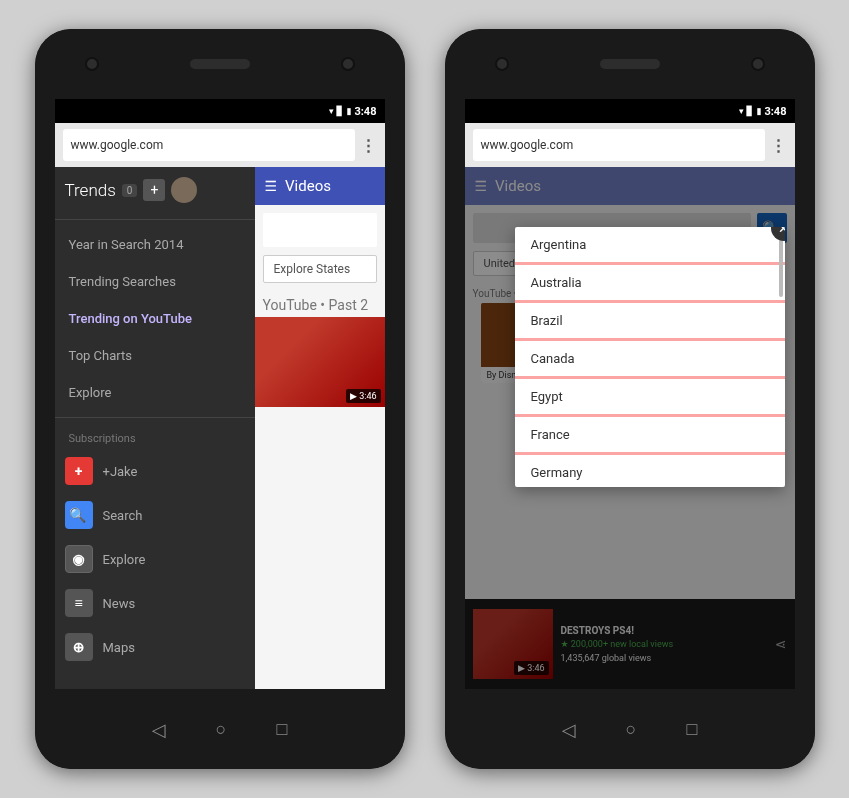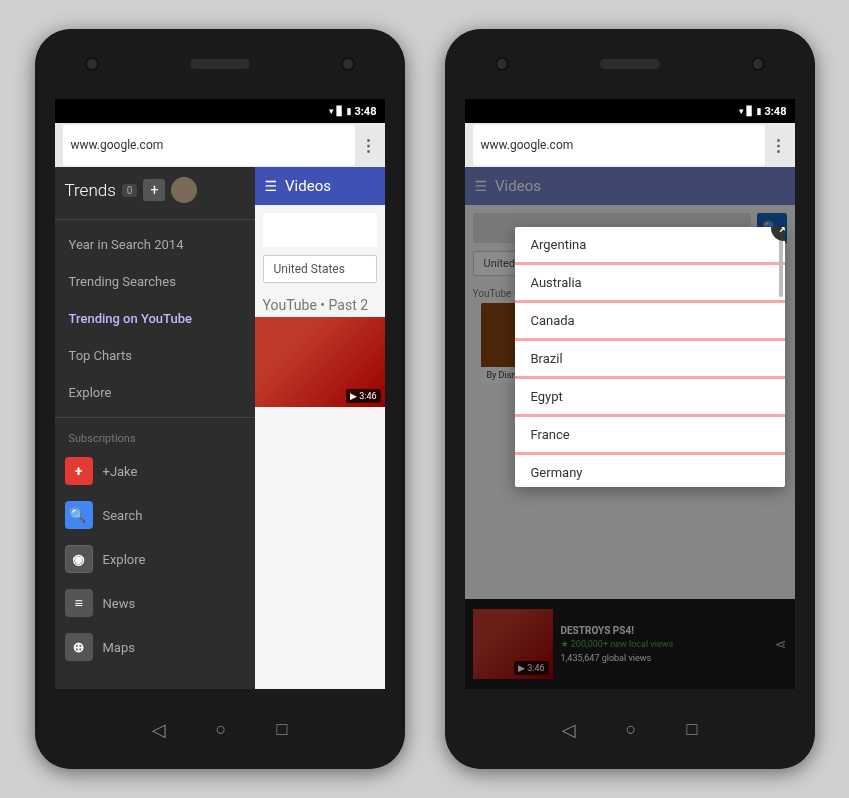--- a/index.html
+++ b/index.html
@@ -112,21 +112,21 @@
       height: 44px;
       background: #e8e8e8;
       display: flex;
       align-items: center;
       padding: 4px 8px;
       gap: 6px;
       flex-shrink: 0;
     }
     .url-input {
       flex: 1;
-      height: 41px;
+      height: 32px;
       background: white;
       border-radius: 3px;
       display: flex;
       align-items: center;
       padding: 0 8px;
       font-size: 12px;
       color: #333;
     }
     .menu-dots {
       color: #555;
@@ -534,21 +534,21 @@
             <span>Maps</span>
           </div>
         </div>
 
         <div class="content-panel">
           <div class="content-header">
             <span class="hamburger">☰</span>
             <span class="content-title">Videos</span>
           </div>
           <div class="search-bar"></div>
-          <div class="country-btn">United States</div>
+          <div class="country-btn">Explore States</div>
           <div class="yt-row">YouTube  •  Past 2</div>
 
 
           <div class="video-thumb video-thumb-2">
             <div class="play-badge">▶ 3:46</div>
           </div>
         </div>
       </div>
     </div>
     <div class="phone-bottom">
@@ -619,22 +619,22 @@
           </div>
           <div style="margin-left:auto;color:#aaa;font-size:14px;">⋖</div>
         </div>
 
         <div class="dropdown-modal">
           <div style="position:relative;">
             <div class="close-btn">✕</div>
             <div class="dropdown-list">
             <div class="dropdown-item">Argentina</div>
                 <div class="dropdown-item">Australia</div>
+                <div class="dropdown-item">Brazil</div>
                 <div class="dropdown-item">Canada</div>
-                <div class="dropdown-item">Brazil</div>
                 <div class="dropdown-item">Egypt</div>
                 <div class="dropdown-item">France</div>
                 <div class="dropdown-item">Germany</div>
                 <div class="dropdown-item">Greece</div>
               </div>
             <div class="dropdown-scrollbar"></div>
           </div>
         </div>
       </div>
     </div>

